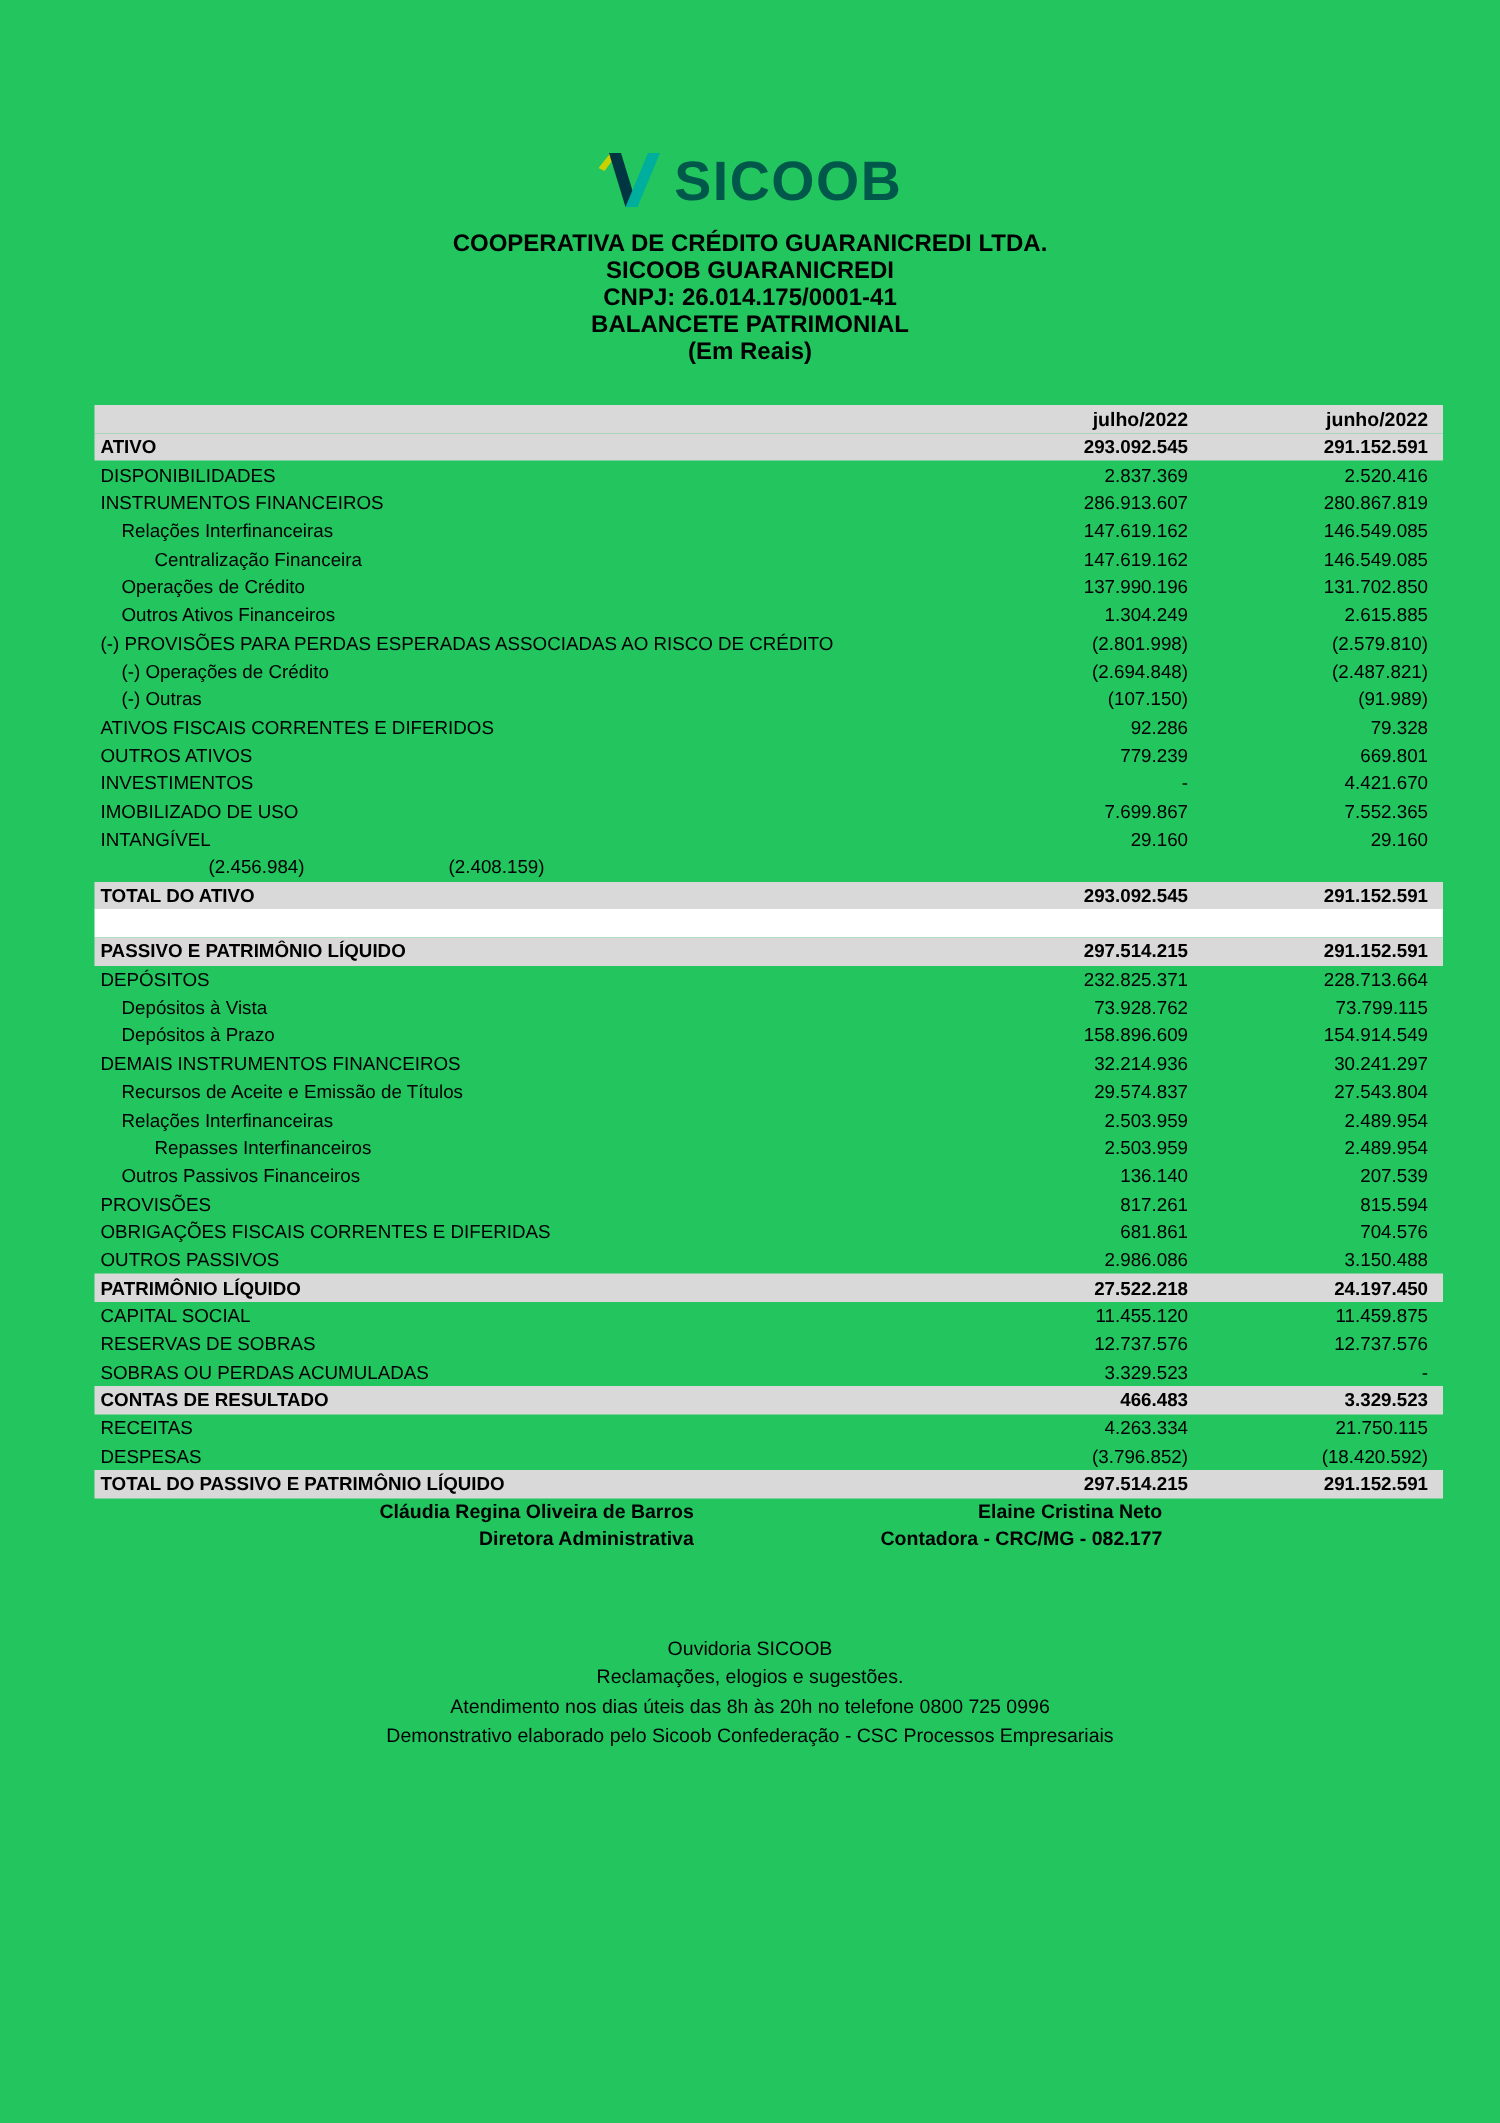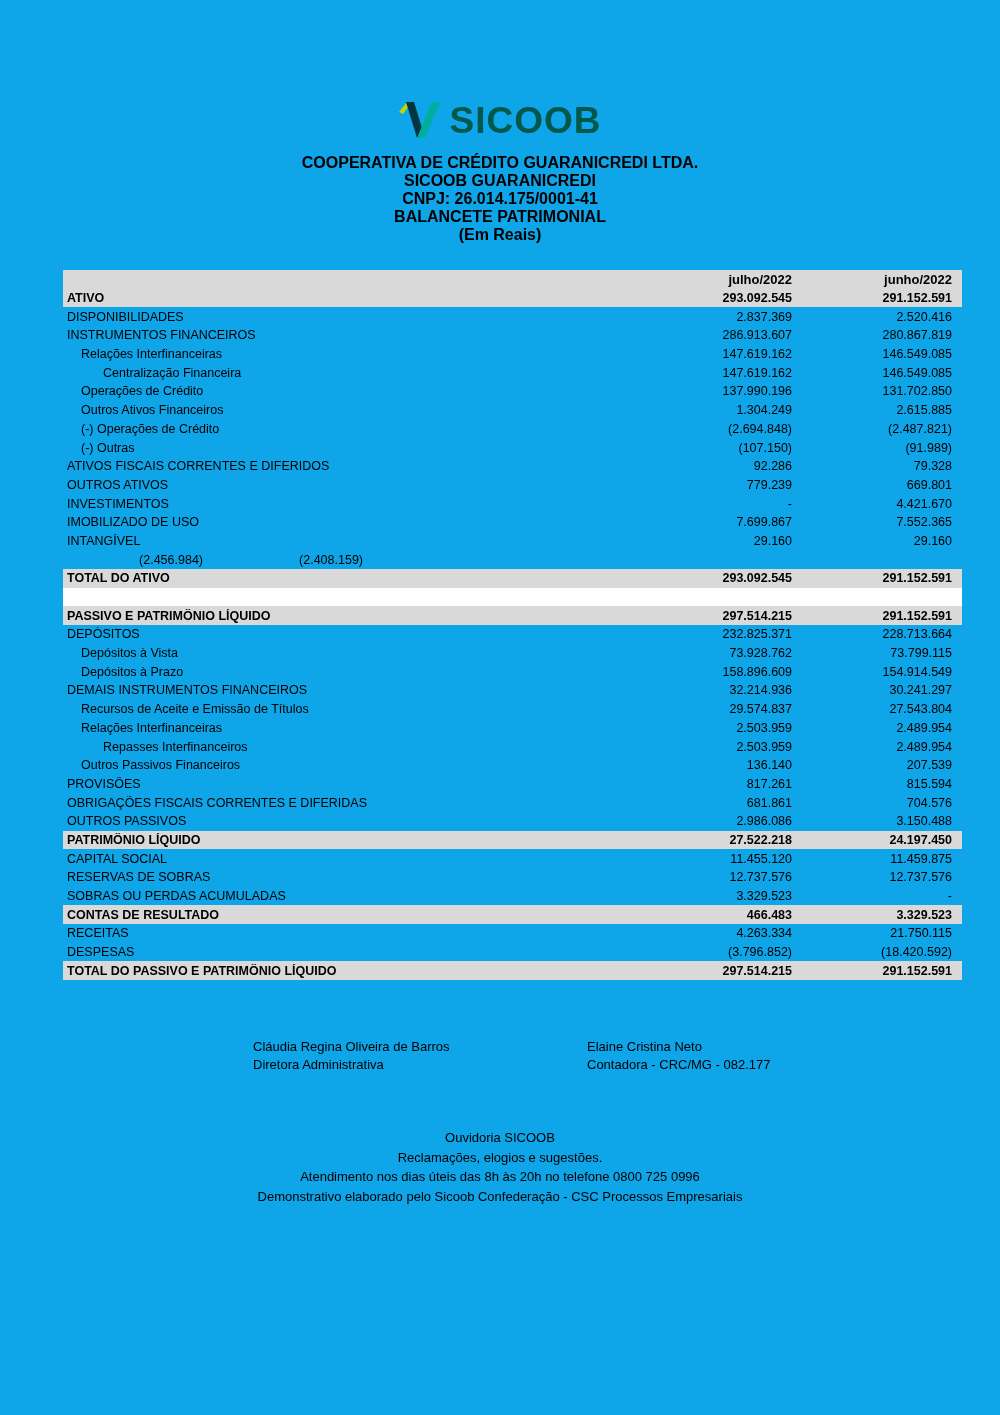--- a/index.html
+++ b/index.html
@@ -1,19 +1,19 @@
 <!DOCTYPE html>
 <html><head>
 <meta charset="utf-8">
 <style>
   * { box-sizing: border-box; margin: 0; padding: 0; }
   html, body { background: #ffffff; }
   .page {
     width: 1000px; height: 1415px; position: relative; overflow: hidden;
-    background: #0ea5e9; color: #000;
+    background: #22c55e; color: #000;
     font-family: "Liberation Sans", sans-serif;
   }
   
   .logo-row { display: flex; justify-content: center; align-items: center; gap: 7px; padding-top: 100px; }
   .logo-mark { display: block; }
   .lg-lime { fill: #C9D200; }
   .lg-dark { fill: #003641; }
   .lg-teal { fill: #00AE9D; }
   .logo-text { font-size: 37px; font-weight: bold; color: #00584A; letter-spacing: 1px; line-height: 1; }
   
@@ -25,21 +25,21 @@
   .row.bold { font-weight: normal; }
   .row.spacer { background: #ffffff; }
   .lbl { flex: 1; padding-left: 4px; white-space: nowrap; overflow: hidden; }
   .ind1 .lbl { padding-left: 18px; }
   .ind2 .lbl { padding-left: 40px; }
   .v { text-align: right; white-space: nowrap; }
   .v1 { width: 140px; }
   .v2 { width: 170px; padding-right: 10px; }
   .colhead { font-size: 13px; }
   
-  .signatures { position: relative; height: 38px; margin-top: 58px; font-size: 13px; font-weight: normal; line-height: 18px; }
+  .signatures { position: relative; height: 38px; font-size: 13px; font-weight: bold; line-height: 18px; text-align: right; }
   .sig-left  { position: absolute; left: 253px; top: 0; }
   .sig-right { position: absolute; left: 587px; top: 0; }
   
   .footer { margin-top: 52px; text-align: center; font-size: 13px; line-height: 19.5px; }
 </style>
 </head>
 <body>
 
 <div class="page">
 
@@ -94,20 +94,25 @@
         </div>
         <div class="row normal ind1">
           <div class="lbl">Operações de Crédito</div>
           <div class="v v1">137.990.196</div>
           <div class="v v2">131.702.850</div>
         </div>
         <div class="row normal ind1">
           <div class="lbl">Outros Ativos Financeiros</div>
           <div class="v v1">1.304.249</div>
           <div class="v v2">2.615.885</div>
+        </div>
+        <div class="row bold">
+          <div class="lbl">(-) PROVISÕES PARA PERDAS ESPERADAS ASSOCIADAS AO RISCO DE CRÉDITO</div>
+          <div class="v v1">(2.801.998)</div>
+          <div class="v v2">(2.579.810)</div>
         </div>
         <div class="row normal ind1">
           <div class="lbl">(-) Operações de Crédito</div>
           <div class="v v1">(2.694.848)</div>
           <div class="v v2">(2.487.821)</div>
         </div>
         <div class="row normal ind1">
           <div class="lbl">(-) Outras</div>
           <div class="v v1">(107.150)</div>
           <div class="v v2">(91.989)</div>

